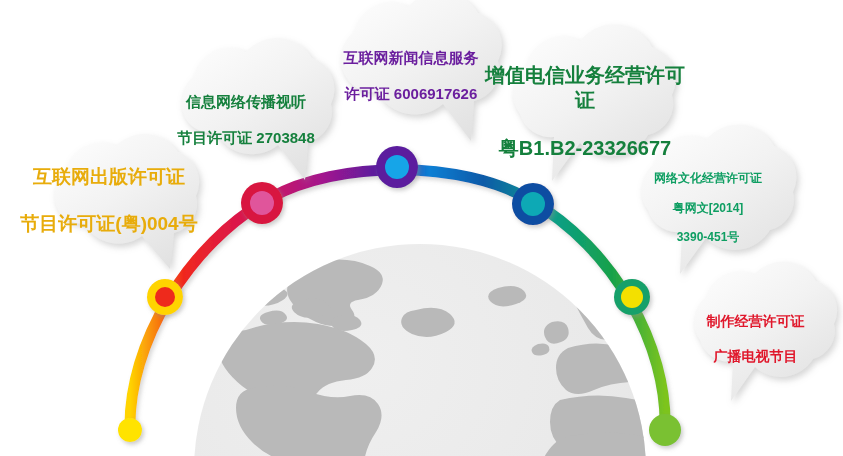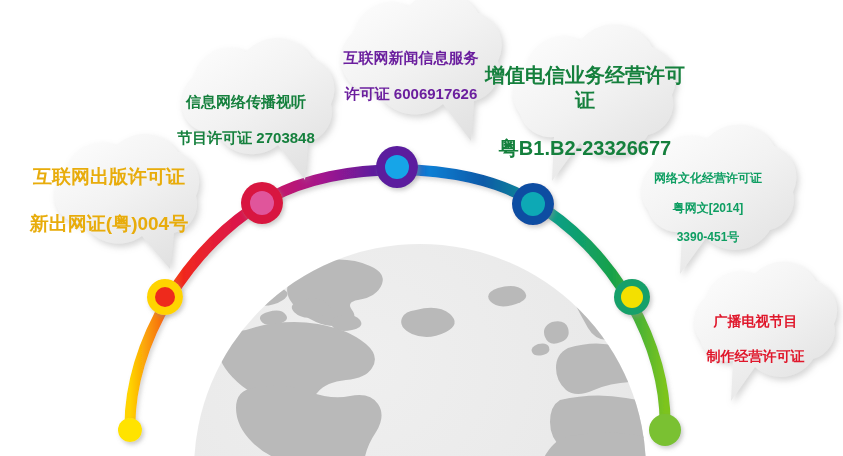--- a/index.html
+++ b/index.html
@@ -224,21 +224,21 @@
                a29 29 0 0 1 -21 35
                a38 38 0 0 1 -58 8
                l -24 34 l 2 -40
                a29 29 0 0 1 -33 -21z" fill="url(#bubbleGrad)"></path>
     </g>
   </svg>
 
   <div class="bubble" style="left:18px;top:158px;width:182px;height:84px;">
     <div class="txt" style="color:#e8ac0b;font-size:19px;">
       <span class="ln">互联网出版许可证</span>
-      <span class="ln">新出网证(粤)004号</span>
+      <span class="ln">节目许可证(粤)004号</span>
     </div>
   </div>
 
   <div class="bubble" style="left:148px;top:78px;width:196px;height:84px;">
     <div class="txt" style="color:#15803d;font-size:15px;">
       <span class="ln">信息网络传播视听</span>
       <span class="ln">节目许可证 2703848</span>
     </div>
   </div>
 
@@ -259,18 +259,18 @@
   <div class="bubble" style="left:610px;top:168px;width:196px;height:80px;">
     <div class="txt" style="color:#0e9e62;font-size:12px;">
       <span class="ln">网络文化经营许可证</span>
       <span class="ln">粤网文[2014]</span>
       <span class="ln">3390-451号</span>
     </div>
   </div>
 
   <div class="bubble" style="left:668px;top:300px;width:175px;height:78px;">
     <div class="txt" style="color:#e0172b;font-size:14px;">
+      <span class="ln">制作经营许可证</span>
       <span class="ln">广播电视节目</span>
-      <span class="ln">制作经营许可证</span>
     </div>
   </div>
 
 </div>
 
 </body></html>

